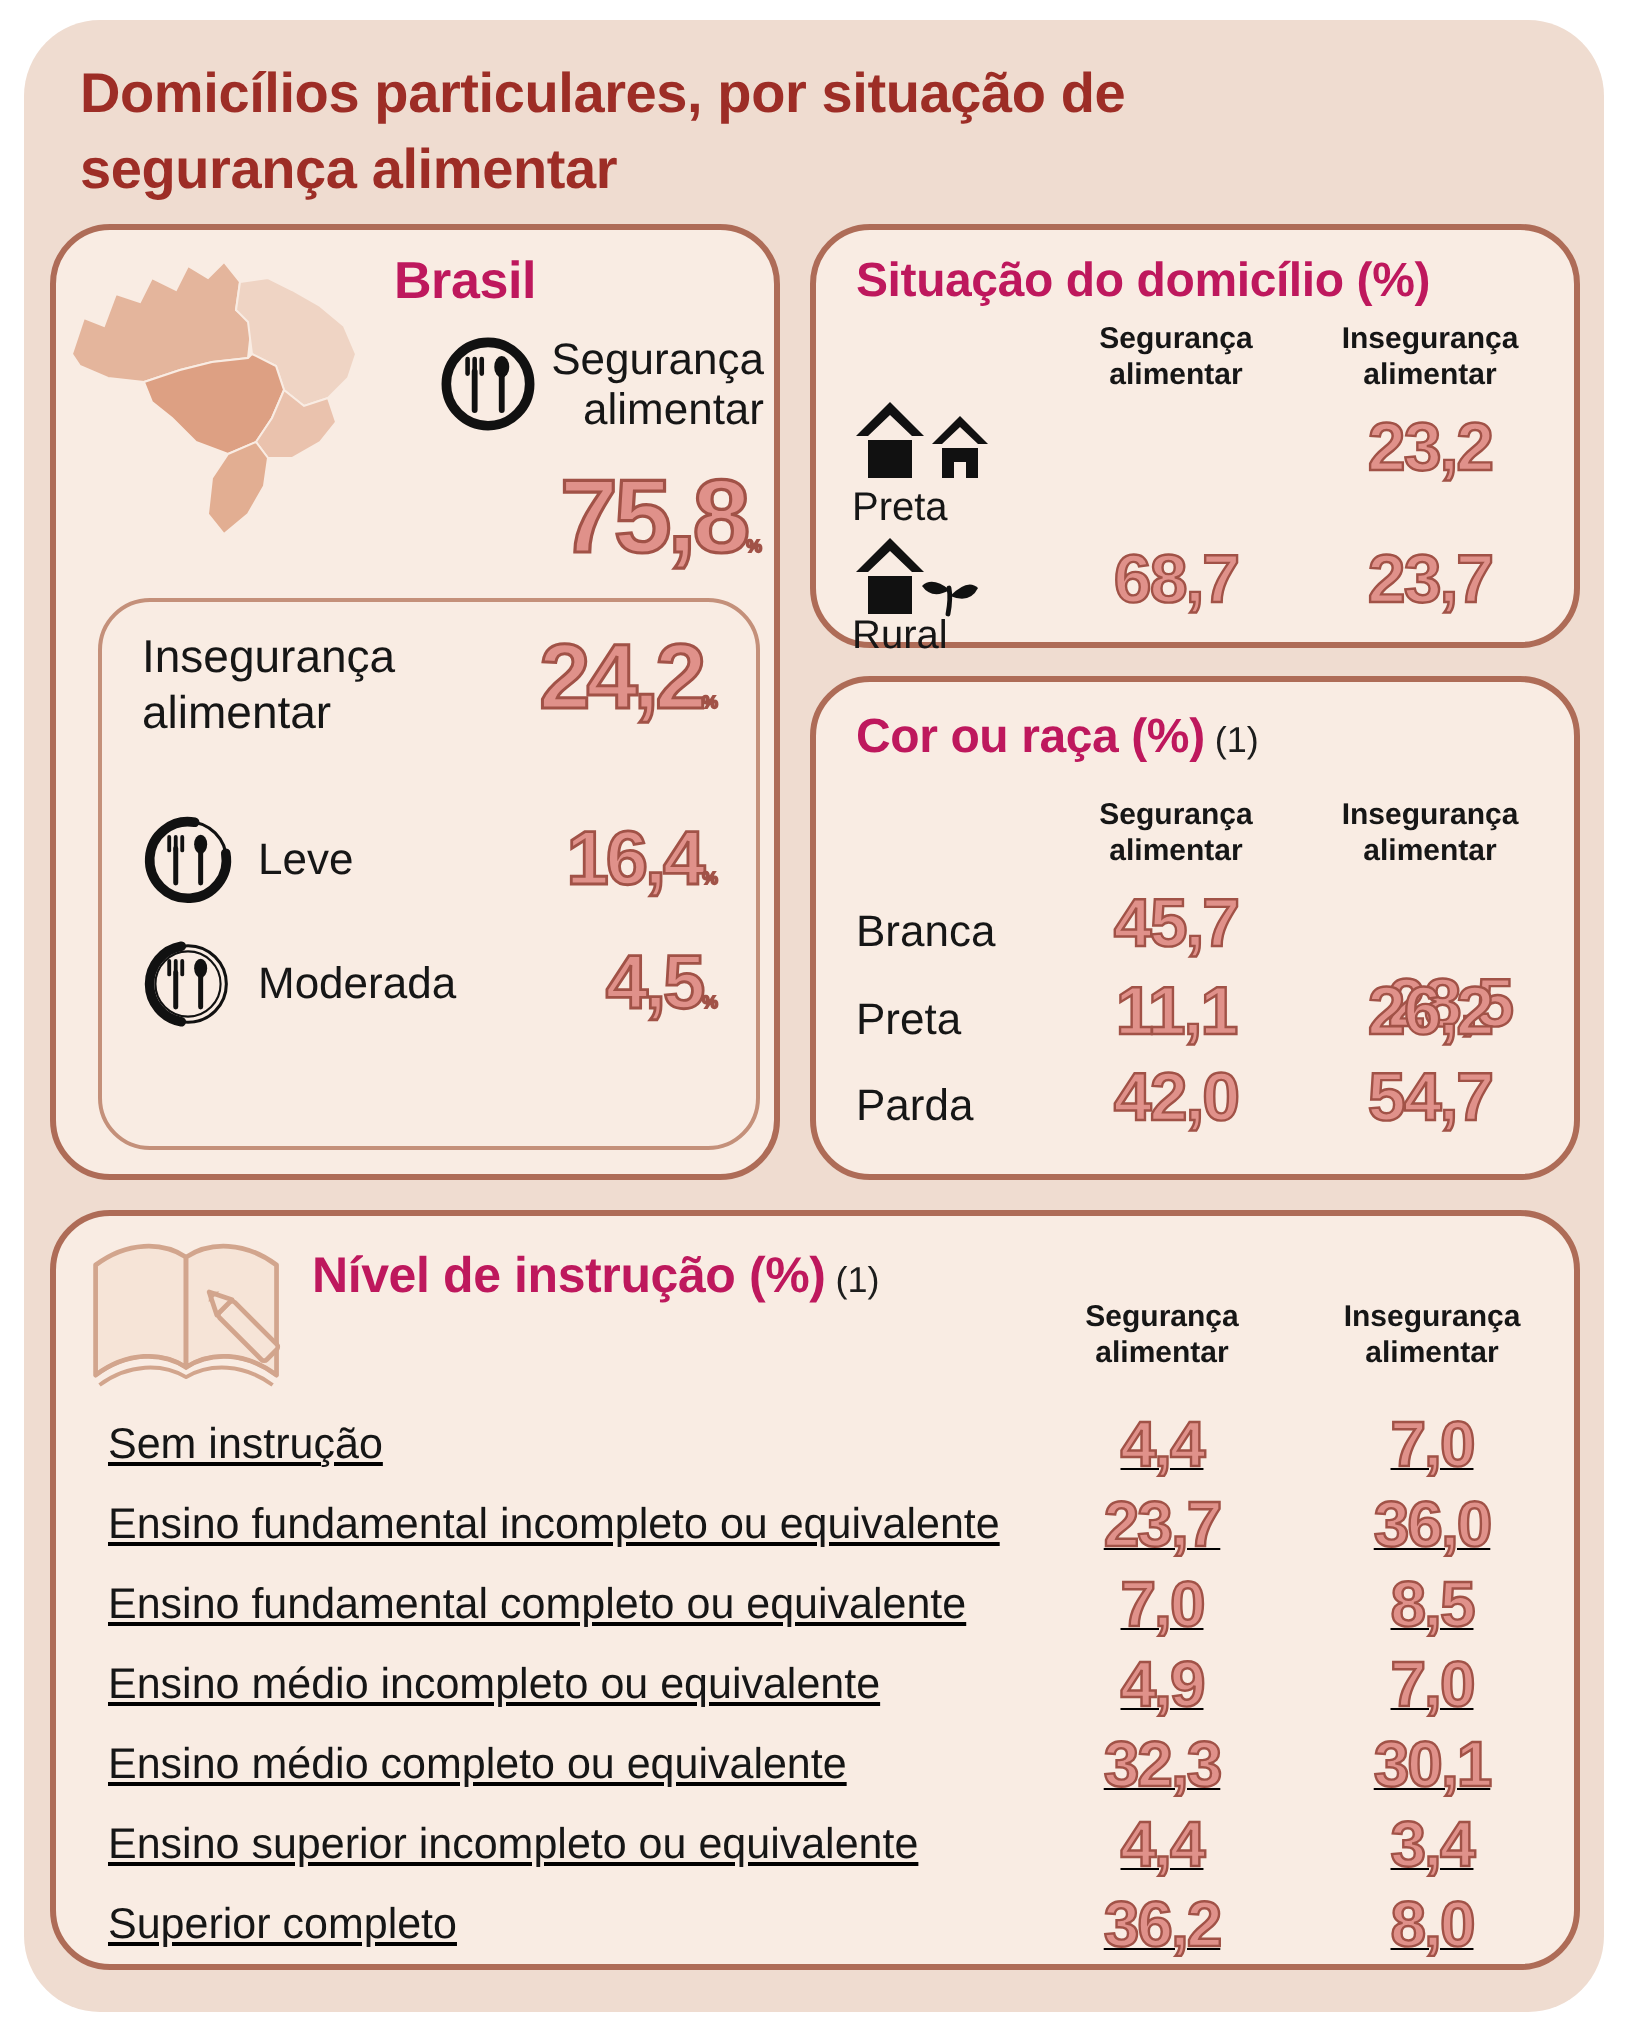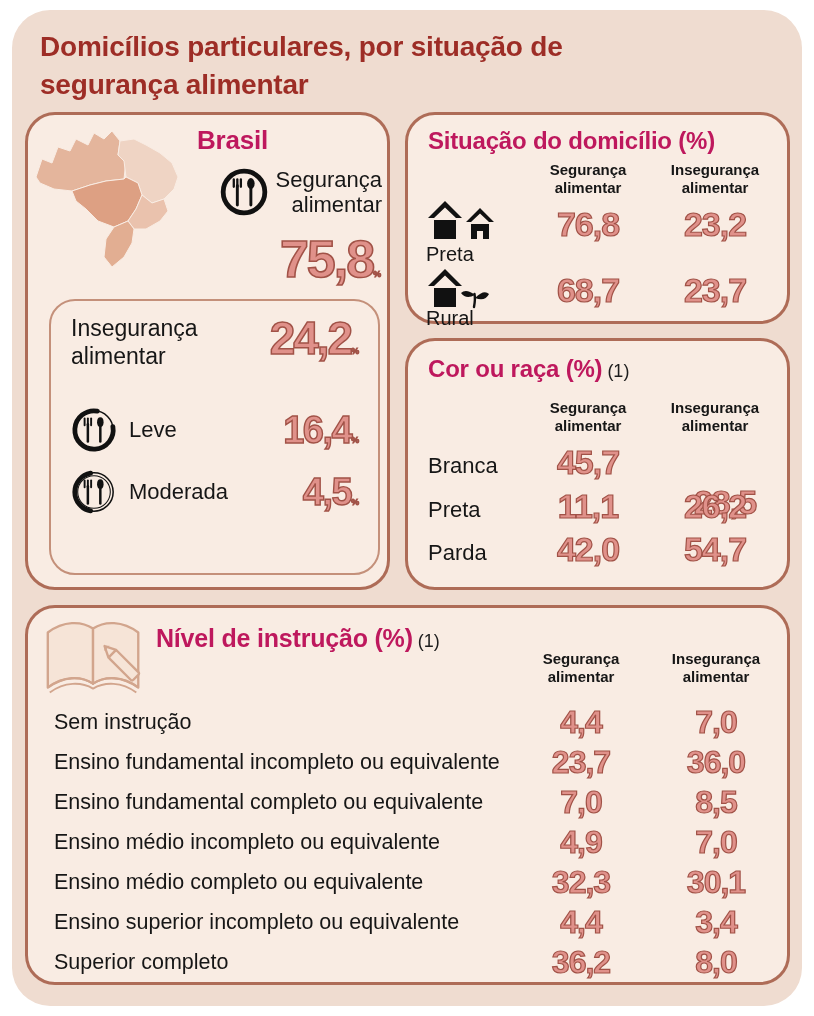--- a/index.html
+++ b/index.html
@@ -39,21 +39,21 @@
   
   .pt{position:absolute;left:20px;top:12px;}
   .colhead{position:absolute;width:124px;text-align:center;font-size:15px;font-weight:600;line-height:1.18;color:#161616;white-space:pre-line;}
   .cell{position:absolute;width:124px;text-align:center;}
   .rowlabel{position:absolute;font-size:22px;color:#161616;}
   .rowicon{position:absolute;}
   .iconcap{position:absolute;font-size:20px;color:#161616;}
   
   .book-icon{position:absolute;left:8px;top:2px;}
   .inst-title{position:absolute;left:128px;top:16px;}
-  .inst-rows{position:absolute;left:0;top:94px;width:100%;display:flex;flex-direction:column;}
+  .inst-rows{position:absolute;left:0;top:94px;width:100%;display:flex;flex-direction:column;text-decoration:underline;}
   .inst-row{display:flex;align-items:center;height:40px;padding-left:26px;}
   .inst-label{width:467px;font-size:21.5px;color:#161616;}
   .inst-v1{width:120px;text-align:center;}
   .inst-gap{width:15px;}
   .inst-v2{width:120px;text-align:center;}
   svg{display:block;}
 </style>
 </head>
 <body>
 
@@ -155,21 +155,20 @@
           <g fill="#111">
             <path d="M2 21 L19 4 L36 21 L30 21 L19 10.5 L8 21 Z"></path>
             <rect x="8" y="23" width="22" height="19"></rect>
             <path d="M40 25 L54 11 L68 25 L63 25 L54 16.5 L45 25 Z"></path>
             <rect x="45" y="27" width="18" height="15"></rect>
             <rect x="51" y="34" width="6" height="8" fill="#f9ece3"></rect>
           </g>
         </svg>
       </div>
       <div class="iconcap" style="left:18px;top:128px;">Preta</div>
-      <div class="cell" style="left:118px;top:92px;"><span class="num num-tbl">76,8</span></div>
       <div class="cell" style="left:245px;top:92px;"><span class="num num-tbl">23,2</span></div>
 
       <div class="rowicon" style="left:18px;top:150px;">
         <svg width="70" height="44" viewBox="0 0 70 44">
           <g fill="#111">
             <path d="M2 21 L19 4 L36 21 L30 21 L19 10.5 L8 21 Z"></path>
             <rect x="8" y="23" width="22" height="19"></rect>
             <path d="M48 42 q1.5 -8 0.5 -13" stroke="#111" stroke-width="2.4" fill="none" stroke-linecap="round"></path>
             <path d="M49 30 q-9 -7 -14 -2 q5 7 14 2 Z"></path>
             <path d="M49 33 q9 -9 14 -4 q-4 8 -14 4 Z"></path>

